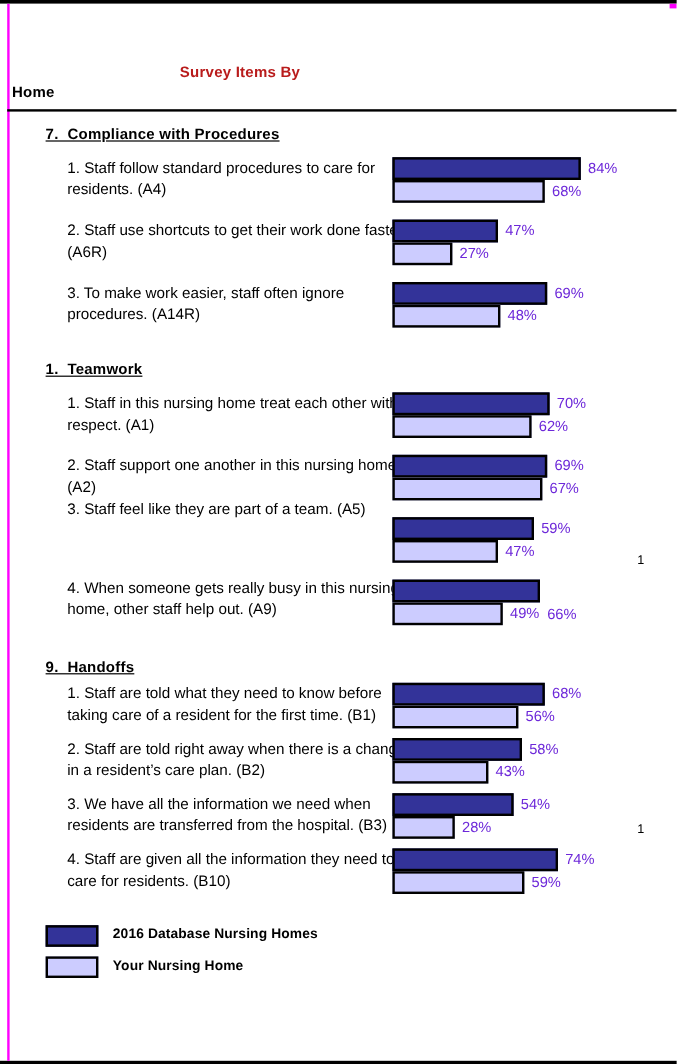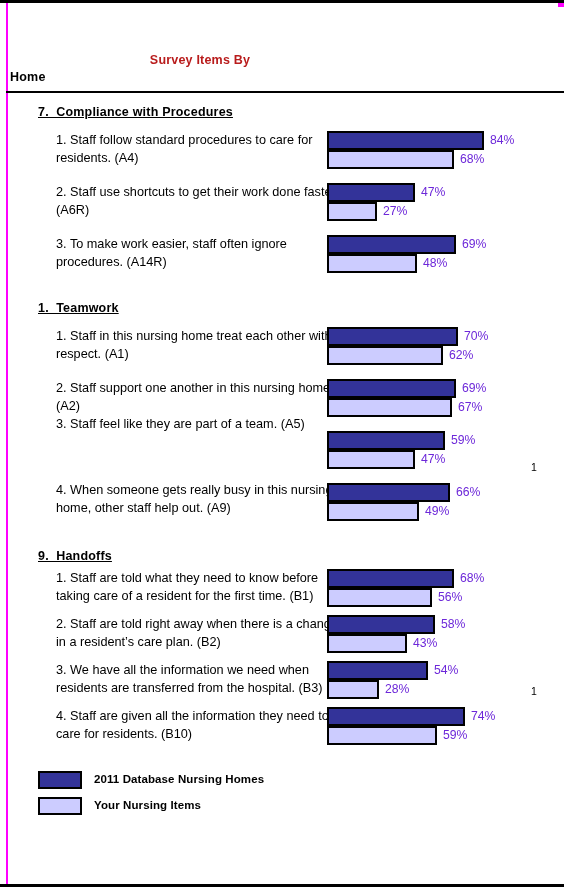--- a/index.html
+++ b/index.html
@@ -273,21 +273,21 @@
         </div>
         <div class="barrow">
           <div class="bar you" style="width: 88px;"></div>
           <div class="barval" style="left: 94px;">47%</div>
         </div>
       </div>
       <div class="item-text" style="top: 388px;">4. When someone gets really busy in this nursing home, other staff help out. (A9)</div>
       <div class="bargroup" style="top: 390px;">
         <div class="barrow">
           <div class="bar db" style="width: 123px;"></div>
-          <div class="barval" style="left: 129px;">66%</div>
+          <div class="barval" style="left: 129px; margin-top: 20px;">66%</div>
         </div>
         <div class="barrow">
           <div class="bar you" style="width: 92px;"></div>
           <div class="barval" style="left: 98px;">49%</div>
         </div>
       </div>
       <div class="section-title" style="top: 456px;">9.  Handoffs</div>
       <div class="item-text" style="top: 476px;">1. Staff are told what they need to know before taking care of a resident for the first time. (B1)</div>
       <div class="bargroup" style="top: 476px;">
         <div class="barrow">
@@ -330,23 +330,23 @@
         <div class="barrow">
           <div class="bar you" style="width: 110px;"></div>
           <div class="barval" style="left: 116px;">59%</div>
         </div>
       </div>
     </div>
 
   <div class="legend" id="legend" style="top: 768px;">
       <div class="legend-row">
         <div class="legend-swatch db"></div>
-        <div class="legend-label">2011 Database Nursing Homes</div>
+        <div class="legend-label">2016 Database Nursing Homes</div>
       </div>
       <div class="legend-row">
         <div class="legend-swatch you"></div>
-        <div class="legend-label">Your Nursing Items</div>
+        <div class="legend-label">Your Nursing Home</div>
       </div>
     </div>
 
 <div class="footnote-mark" style="left: 531px; top: 458px;">1</div>
     <div class="footnote-mark" style="left: 531px; top: 682px;">1</div>
   </div>
 
 </body></html>

